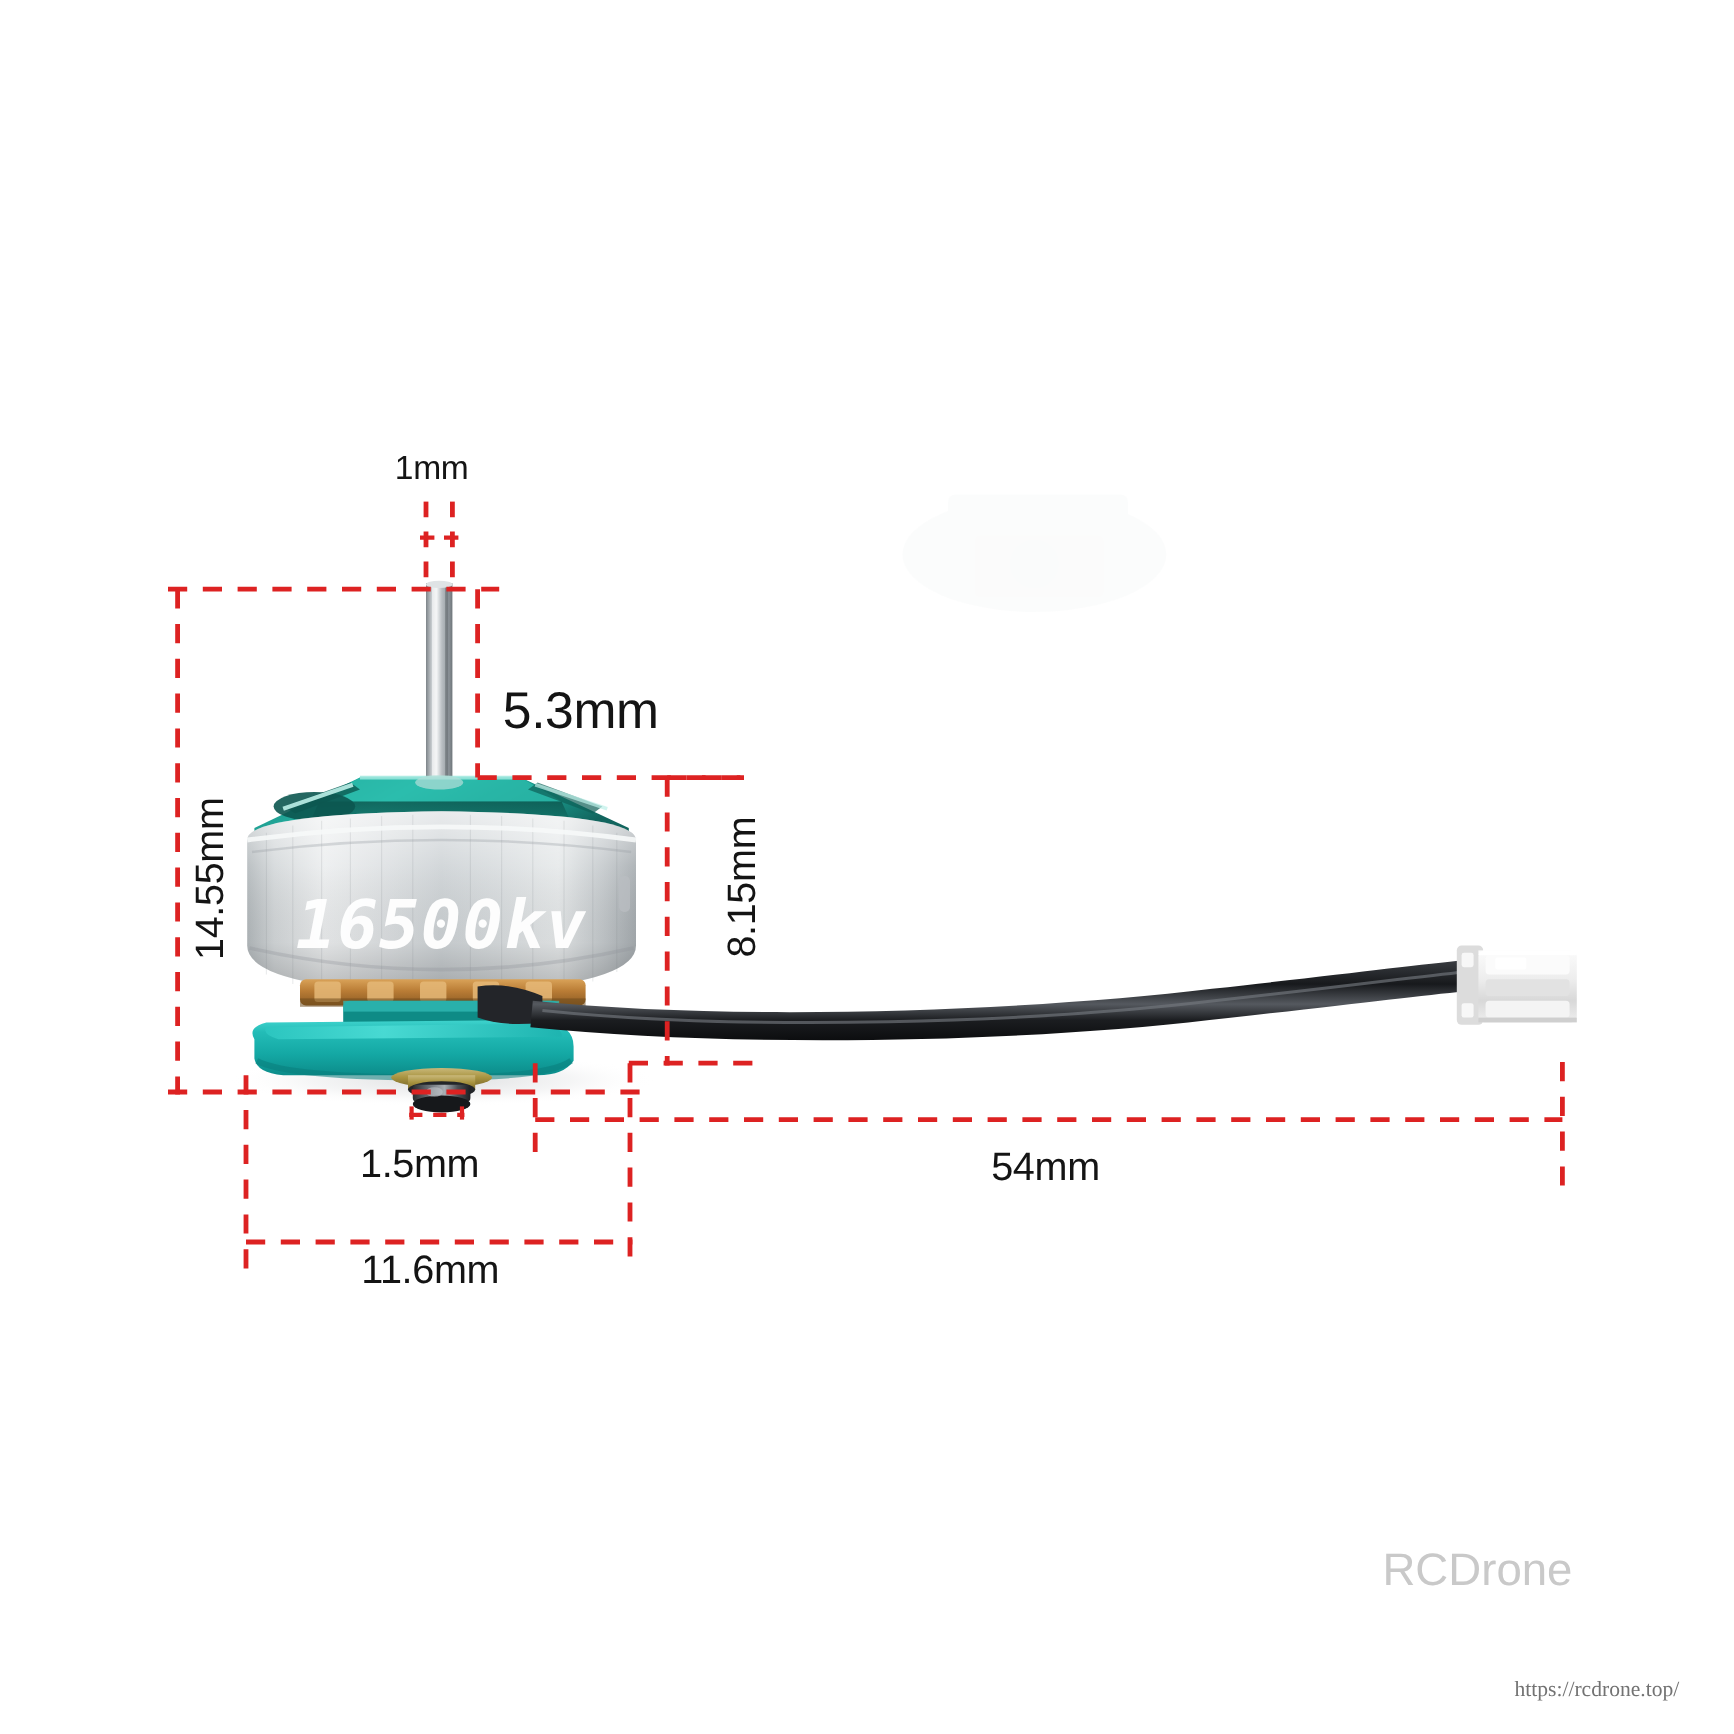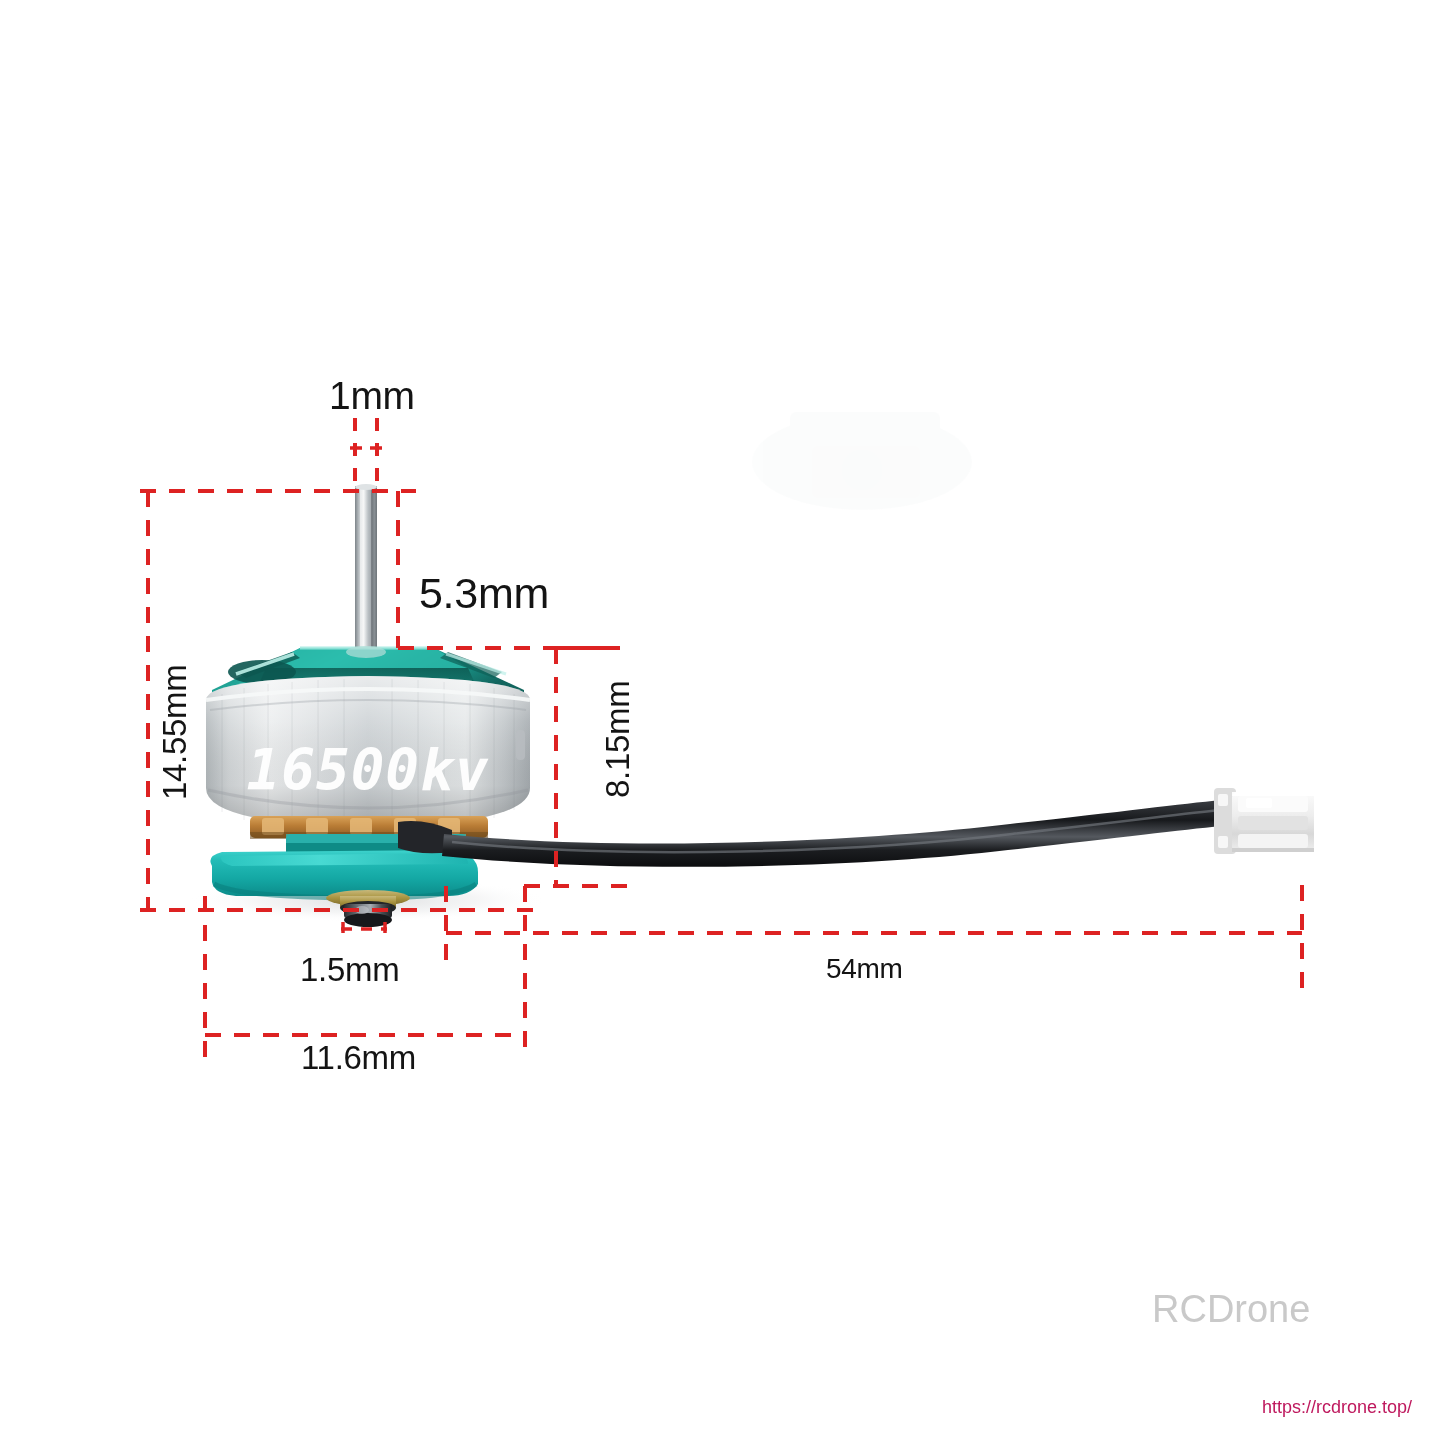--- a/index.html
+++ b/index.html
@@ -42,22 +42,22 @@
   .wm-brand {
     position: absolute;
     font-family: "Liberation Sans", sans-serif;
     color: #c9c9c9;
     white-space: nowrap;
     line-height: 1;
     text-align: center;
   }
   .wm-url {
     position: absolute;
-    font-family: Liberation Sans, sans-serif;
-    color: #be185d;
+    font-family: Liberation Serif, serif;
+    color: #737373;
     white-space: nowrap;
     line-height: 1;
   }
 </style>
 </head>
 <body>
 
 <div id="stage">
 
   <svg id="art" viewBox="0 0 1445 1445">
@@ -317,31 +317,31 @@
       </g>
 
       <g>
         <line x1="446" y1="933" x2="1302" y2="933" stroke-dasharray="16,13"></line>
         <line x1="446" y1="886" x2="446" y2="960" stroke-dasharray="16,13"></line>
         <line x1="1302" y1="885" x2="1302" y2="1000" stroke-dasharray="16,13"></line>
       </g>
     </g>
   </svg>
 
-  <div class="dimlabel" style="left:329px; top:376px; font-size:39px;">1mm</div>
+  <div class="dimlabel" style="left:329px; top:376px; font-size:28px;">1mm</div>
 
   <div class="dimlabel" style="left:419px; top:572px; font-size:43px;">5.3mm</div>
 
   <div class="dimlabel vert" style="left:158px; top:800px; font-size:33px; transform:rotate(-90deg);">14.55mm</div>
 
   <div class="dimlabel vert" style="left:601px; top:798px; font-size:33px; transform:rotate(-90deg);">8.15mm</div>
 
   <div class="dimlabel" style="left:300px; top:953px; font-size:33px;">1.5mm</div>
 
   <div class="dimlabel" style="left:301px; top:1041px; font-size:33px;">11.6mm</div>
 
-  <div class="dimlabel" style="left:826px; top:955px; font-size:28px;text-align:right;">54mm</div>
+  <div class="dimlabel" style="left:826px; top:955px; font-size:33px;text-align:right;">54mm</div>
 
   <div class="wm-brand" style="left:1152px; top:1290px; font-size:38px;">RCDrone</div>
 
   <div class="wm-url" style="left:1262px; top:1398px; font-size:18px;">https://rcdrone.top/</div>
 
 </div>
 
 </body></html>

